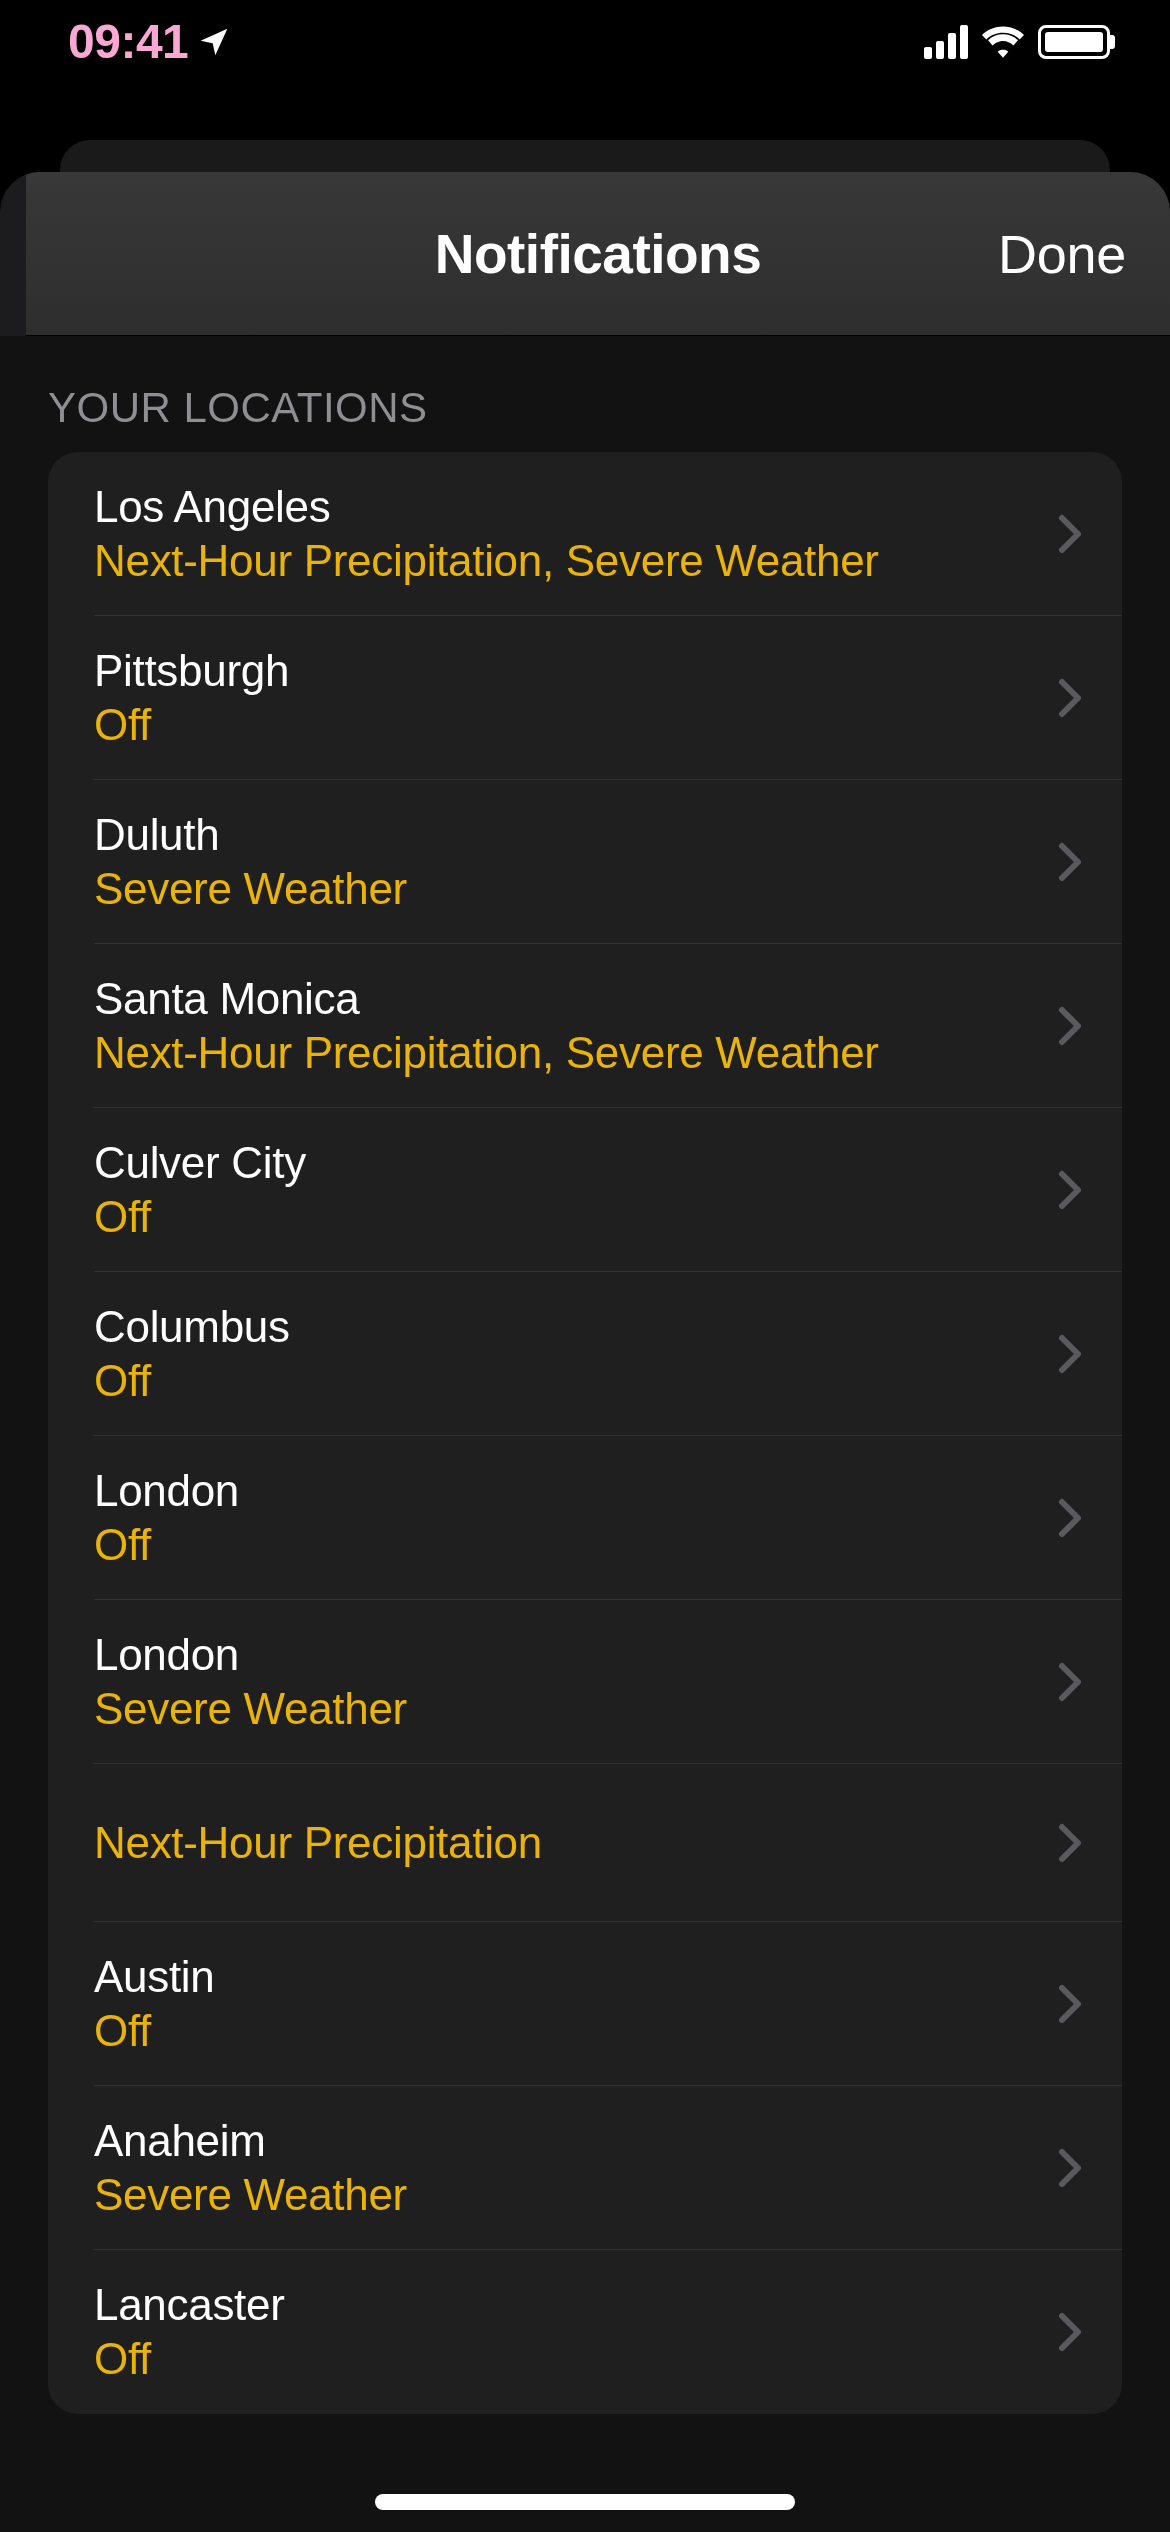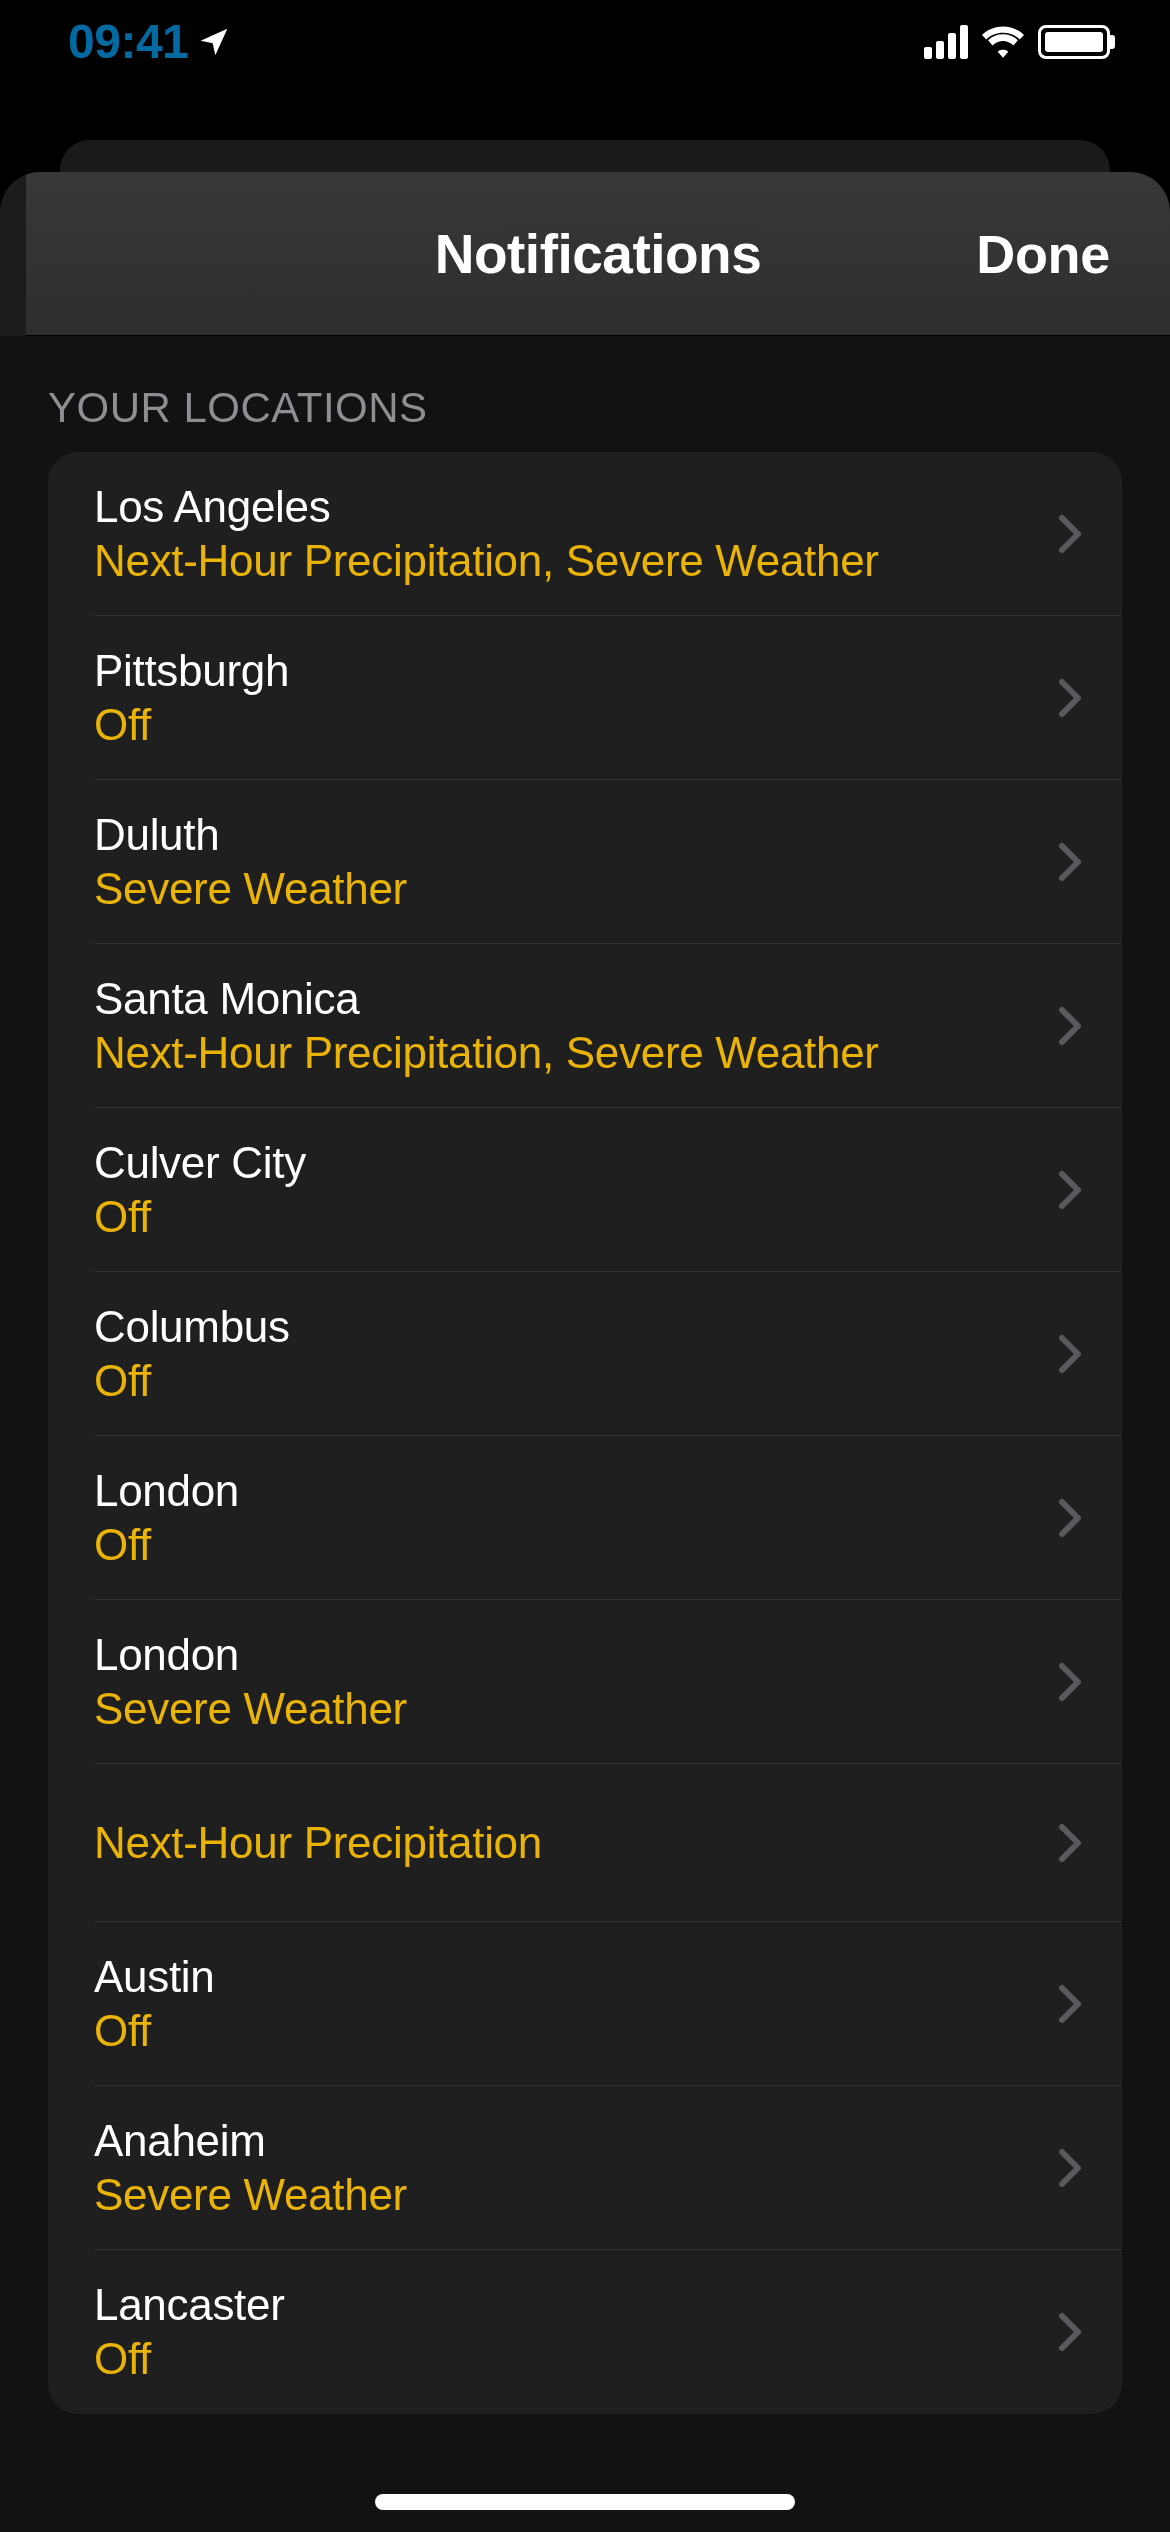--- a/index.html
+++ b/index.html
@@ -17,21 +17,21 @@
       overflow: hidden;
       position: relative;
     }
     
     .status-bar {
       height: 110px;
       display: flex;
       justify-content: space-between;
       align-items: center;
       padding: 0 60px 27px 68px;
-      color: #0369a1;
+      color: #f9a8d4;
     }
     
     .status-left {
       display: flex;
       align-items: center;
       gap: 10px;
     }
     
     .status-time {
       font-size: 48px;
@@ -134,24 +134,24 @@
     
     .modal-title {
       color: #fff;
       font-size: 55px;
       font-weight: 600;
       letter-spacing: -0.5px;
     }
     
     .done-button {
       position: absolute;
-      right: 60px;
+      right: 44px;
       color: #fff;
       font-size: 54px;
-      font-weight: 700;
+      font-weight: 400;
       letter-spacing: -0.3px;
     }
     
     .content-area {
       background: #121212;
       height: calc(100% - 164px);
       overflow-y: auto;
     }
     
     .section-header {

